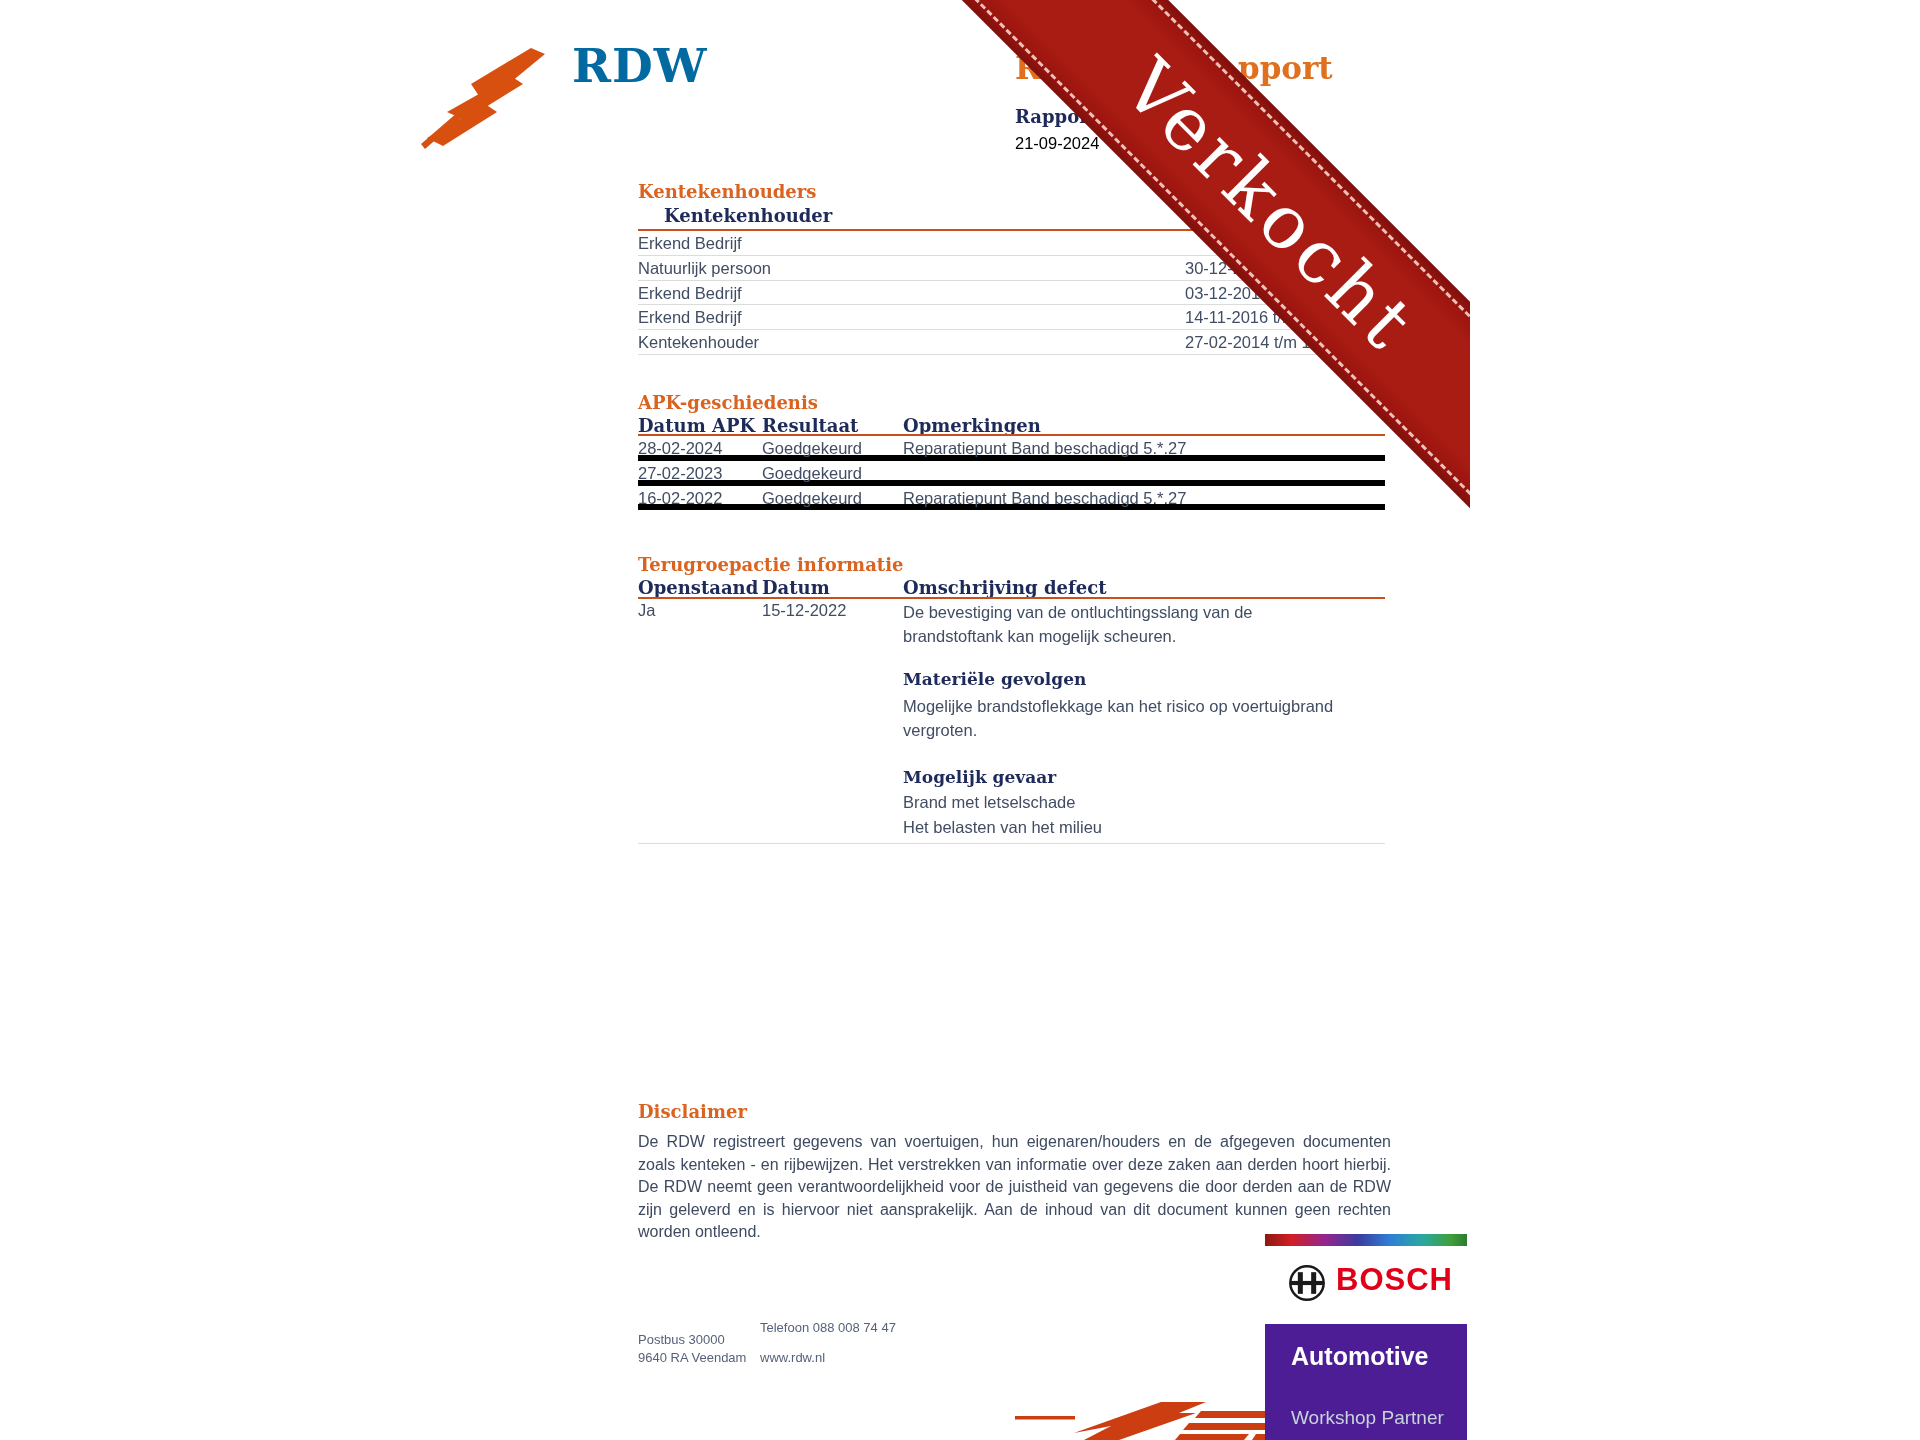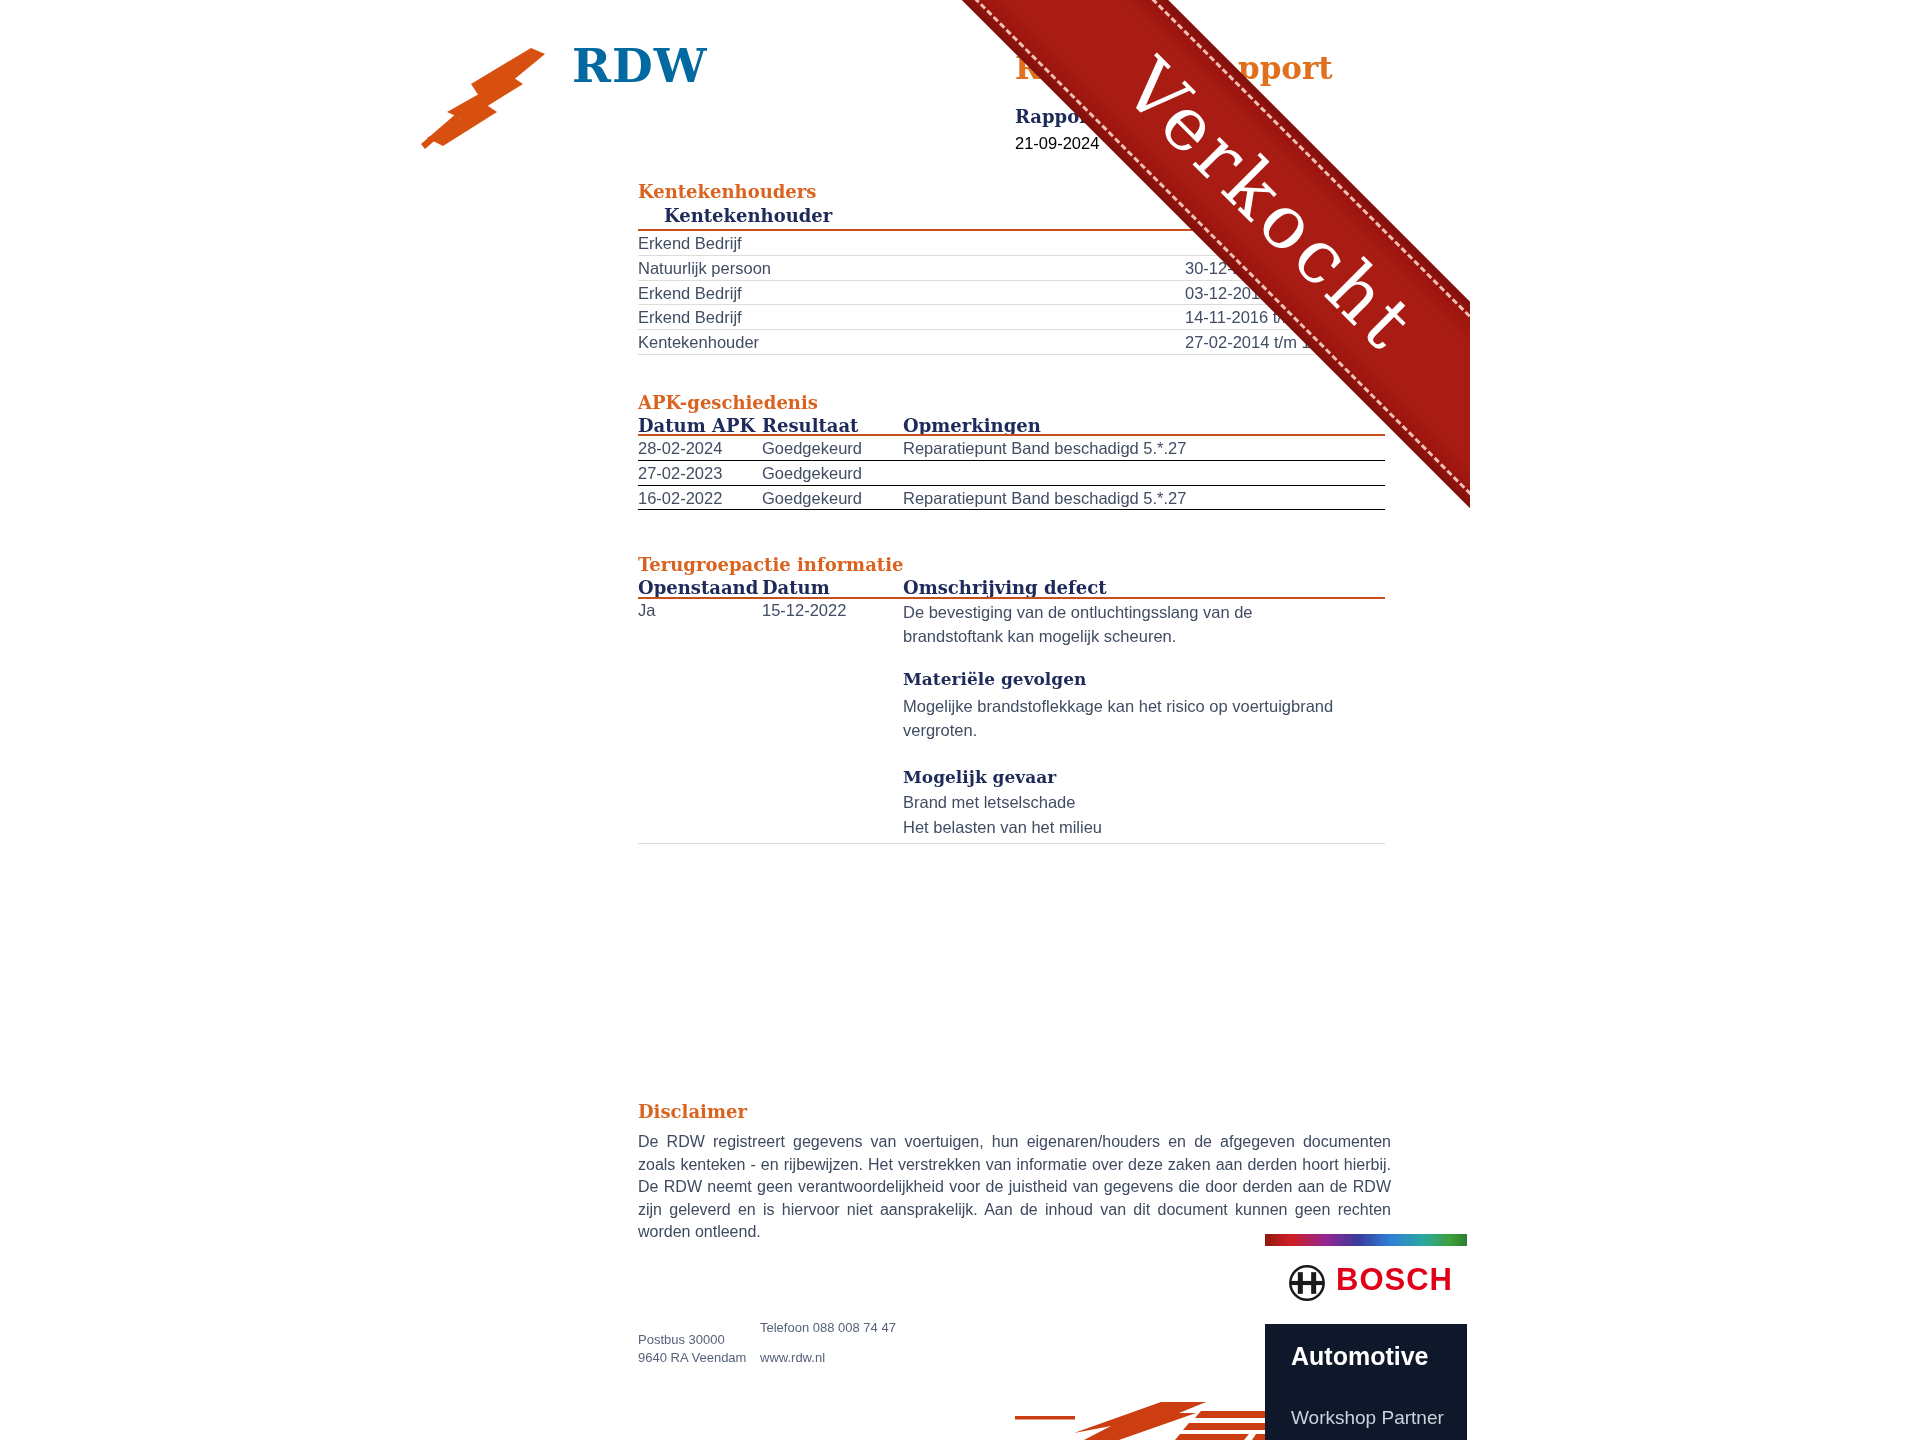--- a/index.html
+++ b/index.html
@@ -28,21 +28,21 @@
   #kh-rule { left:638px; top:229px; width:747px; }
   #kh-rows { left:638px; top:231px; width:747px; }
   .kh-row { position:relative; height:24.8px; line-height:24.8px; border-bottom:1px solid #DCDCDC; }
   .kh-period { position:absolute; left:547px; top:0; }
 
   
   #apk-heading { left:638px; top:392px; }
   #apk-headers { left:638px; top:415px; width:747px; height:22px; }
   #apk-rule { left:638px; top:434px; width:747px; }
   #apk-rows { left:638px; top:436px; width:747px; }
-  .t-row { position:relative; height:24.8px; line-height:24.8px; border-bottom:1px solid #000000; }
+  .t-row { position:relative; height:24.8px; line-height:24.8px; border-bottom:6px solid #000000; }
   .c2 { position:absolute; left:124px; top:0; }
   .c3 { position:absolute; left:265px; top:0; }
 
   
   #rc-heading { left:638px; top:554px; }
   #rc-headers { left:638px; top:577px; width:747px; height:22px; }
   #rc-rule { left:638px; top:597px; width:747px; }
   #rc-openstaand { left:638px; top:601px; }
   #rc-datum { left:762px; top:601px; }
   #rc-omschrijving { left:903px; top:601px; width:450px; line-height:23.5px; }
@@ -71,21 +71,21 @@
     transform:rotate(45deg); z-index:10; display:flex; align-items:center; justify-content:center; }
   #ribbon-stitch { position:absolute; left:0; right:0; top:9px; bottom:9px;
     border-top:3px dashed rgba(255,222,212,0.85); border-bottom:3px dashed rgba(255,222,212,0.85); }
   #ribbon-label { font-family:"DejaVu Serif",serif; font-size:74px; color:#ffffff; letter-spacing:5px; }
 
   
   #bosch-stripe { left:1265px; top:1234px; width:202px; height:12px;
     background:linear-gradient(90deg,#8E1910 0%,#D11F26 13%,#93268F 30%,#3B3B9E 46%,#2F7FD6 62%,#2AA8A0 78%,#3FA03A 92%,#2E7A31 100%); }
   #bosch-logo-row { left:1265px; top:1258px; width:202px; height:52px; }
   #bosch-word { position:absolute; left:71px; top:4px; font-size:31px; font-weight:bold; color:#E10017; letter-spacing:1px; }
-  #bosch-box { left:1265px; top:1324px; width:202px; height:116px; background:#0f172a; padding:18px 0 0 26px; }
+  #bosch-box { left:1265px; top:1324px; width:202px; height:116px; background:#4c1d95; padding:18px 0 0 26px; }
   #bosch-division { font-size:25px; font-weight:bold; color:#ffffff; }
   #bosch-partner { margin-top:36px; font-size:19px; color:#C9D3DC; }
 </style>
 </head>
 <body>
 
 <div id="doc">
 
   <svg class="abs" style="left:413px; top:40px;" width="140" height="112" viewBox="0 0 140 112">
     <g fill="#D8500F">

